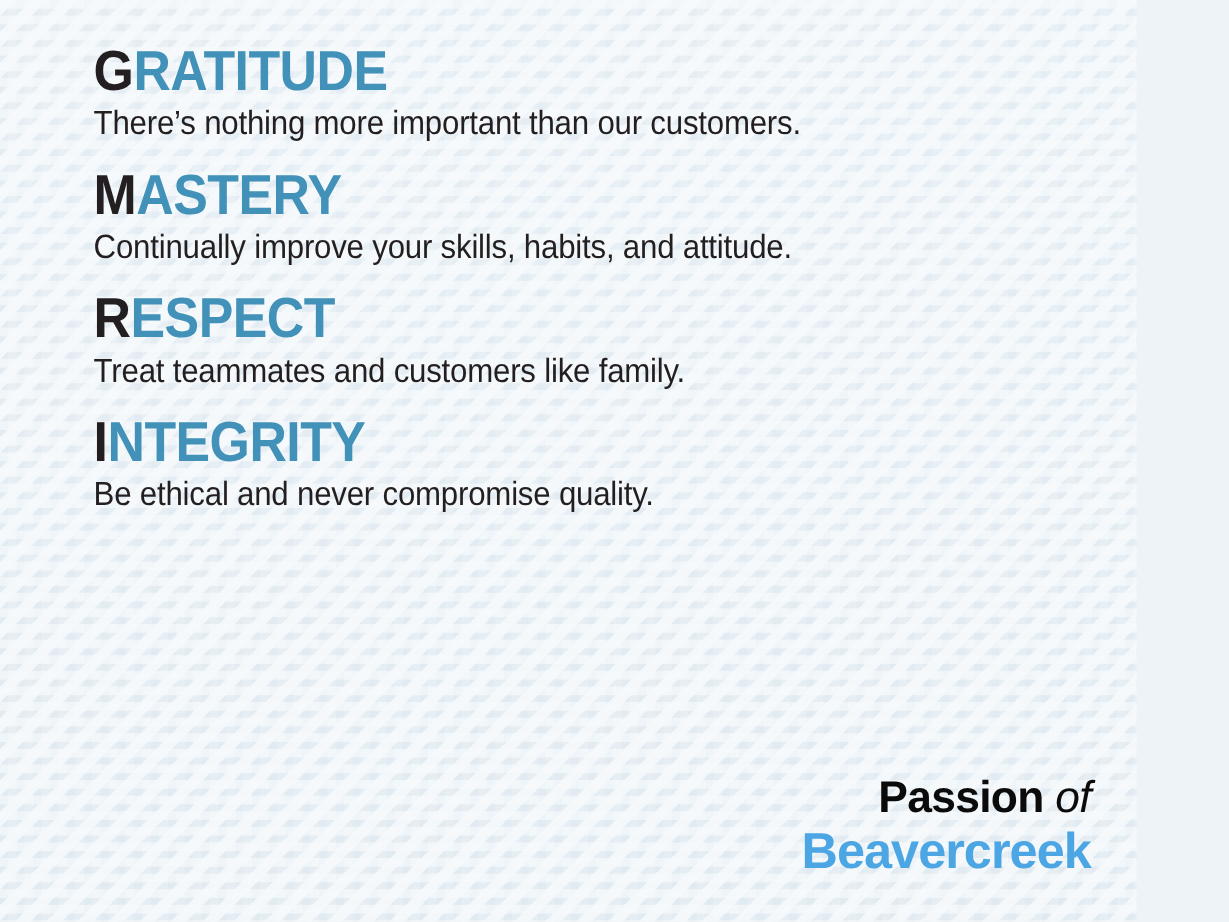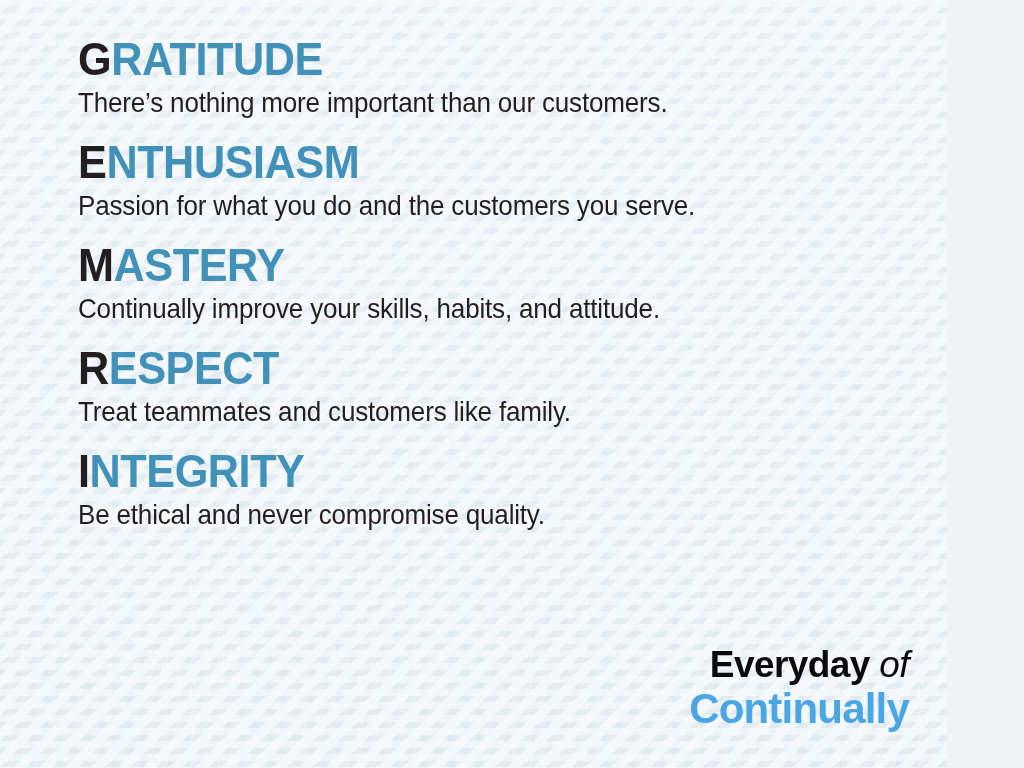--- a/index.html
+++ b/index.html
@@ -118,24 +118,20 @@
 
 <div id="slide">
 
   <div id="values-list">
 
     <div class="value-block">
       <div class="value-heading"><span class="first-letter">G</span><span class="rest-letters">RATITUDE</span></div>
       <div class="value-sub">There’s nothing more important than our customers.</div>
     </div>
 
-    <div class="value-block">
-      <div class="value-heading"><span class="first-letter">E</span><span class="rest-letters">NTHUSIASM</span></div>
-      <div class="value-sub">Passion for what you do and the customers you serve.</div>
-    </div>
 
     <div class="value-block">
       <div class="value-heading"><span class="first-letter">M</span><span class="rest-letters">ASTERY</span></div>
       <div class="value-sub">Continually improve your skills, habits, and attitude.</div>
     </div>
 
     <div class="value-block">
       <div class="value-heading"><span class="first-letter">R</span><span class="rest-letters">ESPECT</span></div>
       <div class="value-sub">Treat teammates and customers like family.</div>
     </div>
@@ -143,17 +139,17 @@
 
     <div class="value-block">
       <div class="value-heading"><span class="first-letter">I</span><span class="rest-letters">NTEGRITY</span></div>
       <div class="value-sub">Be ethical and never compromise quality.</div>
     </div>
 
 
   </div>
 
   <div id="brand-logo">
-    <div class="logo-line-1"><span class="logo-germain">Everyday</span> <span class="logo-of">of</span></div>
-    <div class="logo-line-2">Continually</div>
+    <div class="logo-line-1"><span class="logo-germain">Passion</span> <span class="logo-of">of</span></div>
+    <div class="logo-line-2">Beavercreek</div>
   </div>
 
 </div>
 
 </body></html>

